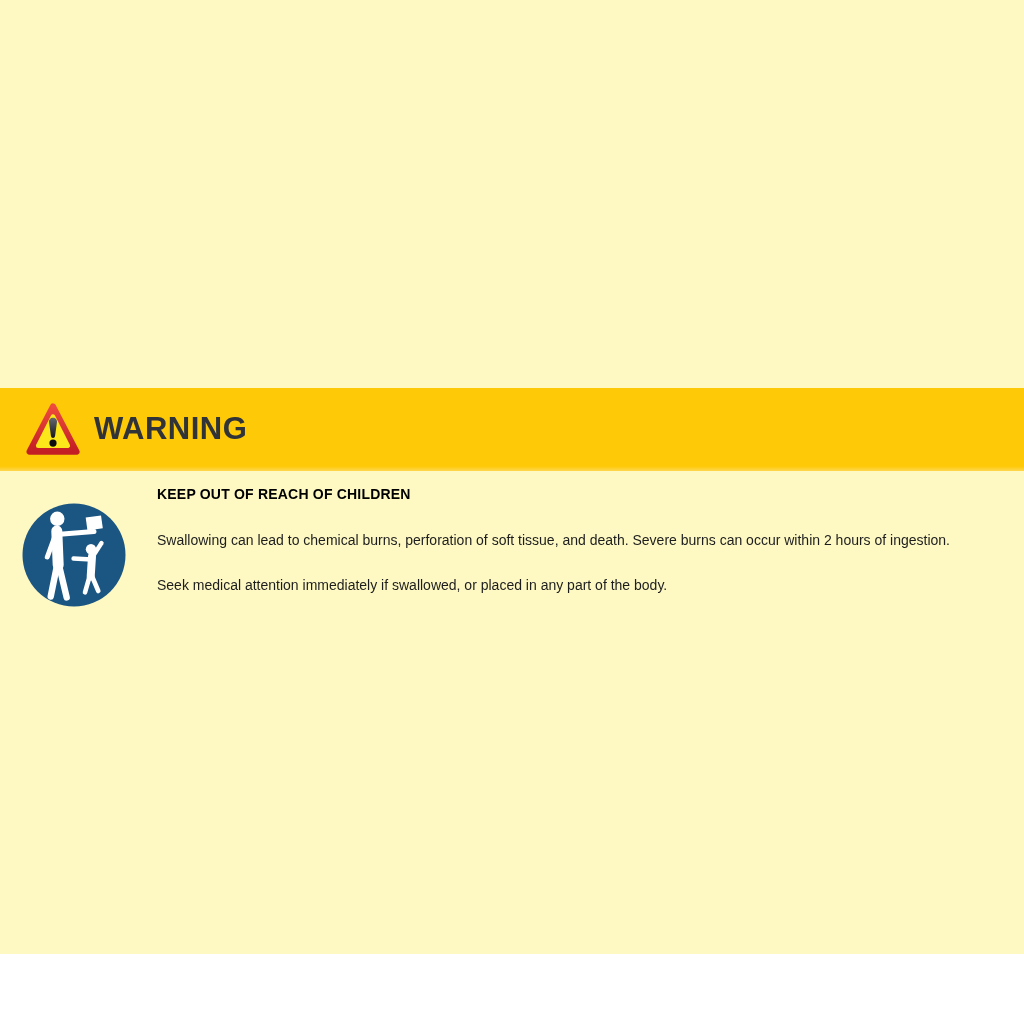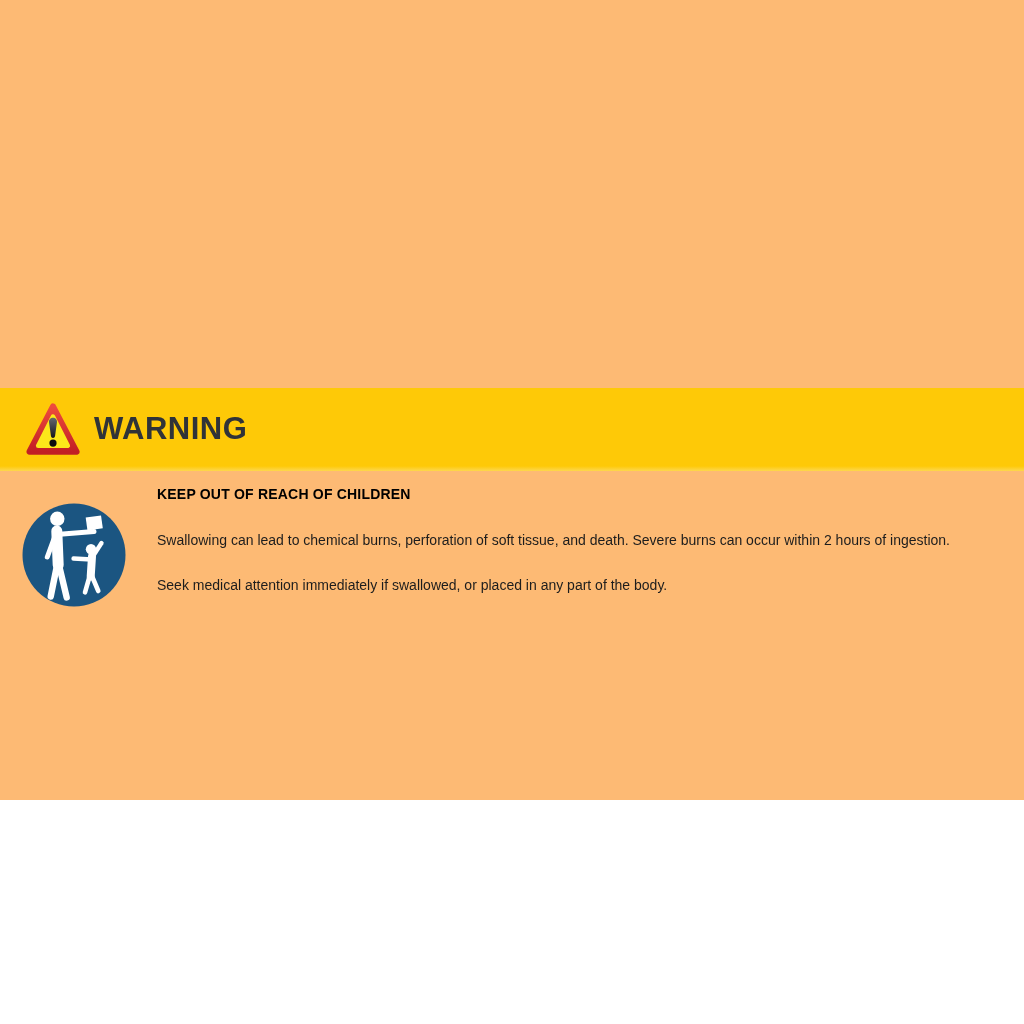--- a/index.html
+++ b/index.html
@@ -10,22 +10,22 @@
     --triangle-yellow:#FCE81A;
     --pictogram-blue:#1B5581;
     --body-text:#1D1D1D;
     --heading-text:#000000;
   }
   *{box-sizing:border-box;margin:0;padding:0;}
   html,body{background:#ffffff;}
   body{font-family:"Liberation Sans", sans-serif;}
   .page{
     position:relative;
-    width:1024px;height:800px;
-    background:#fdba74;
+    width:1024px;height:954px;
+    background:#fef9c3;
     overflow:hidden;
   }
   .warning-banner{
     position:absolute;
     left:0;top:388px;
     width:1024px;height:83px;
     background:linear-gradient(to bottom, var(--banner-bg) 0%, var(--banner-bg) 94%, var(--banner-bg-edge) 100%);
     display:flex;
     align-items:center;
   }

